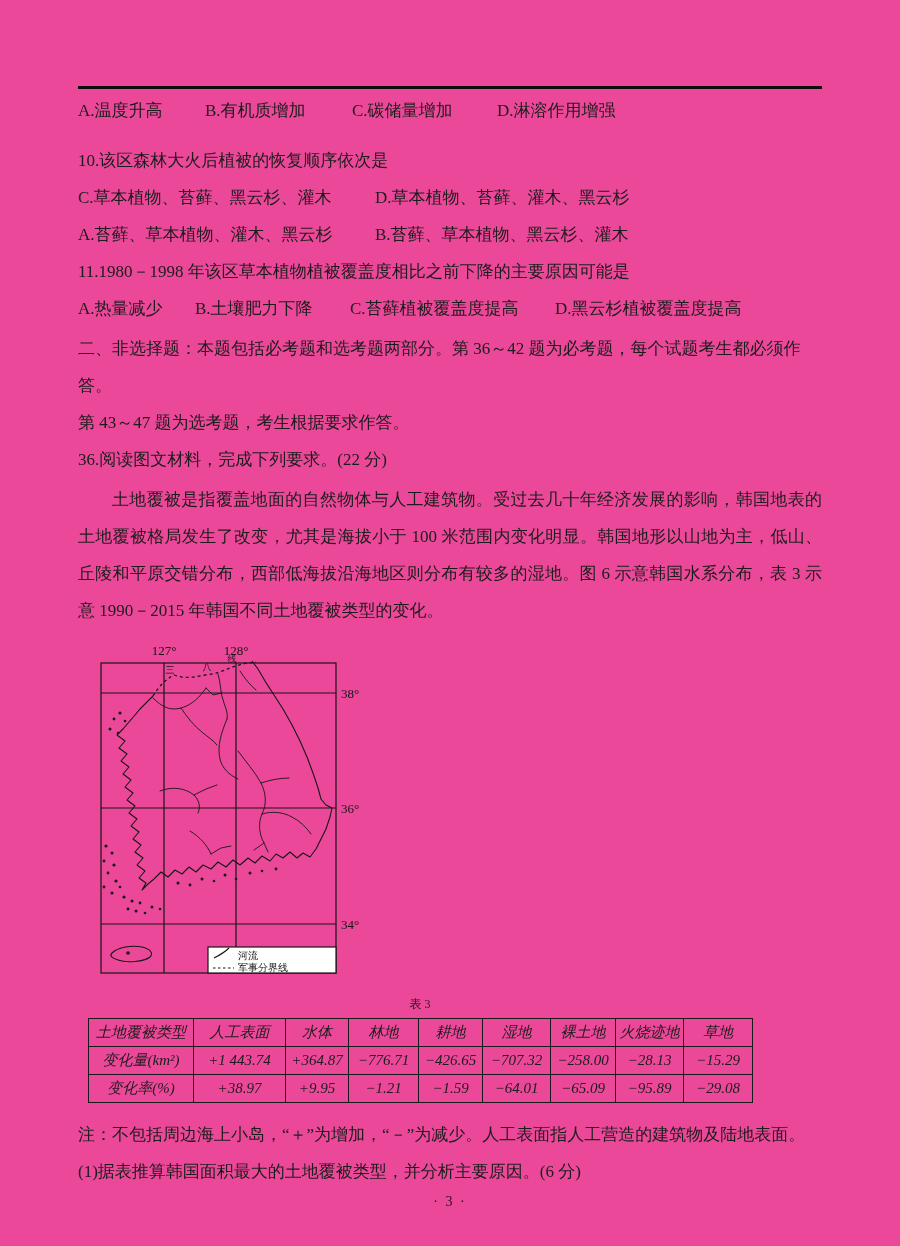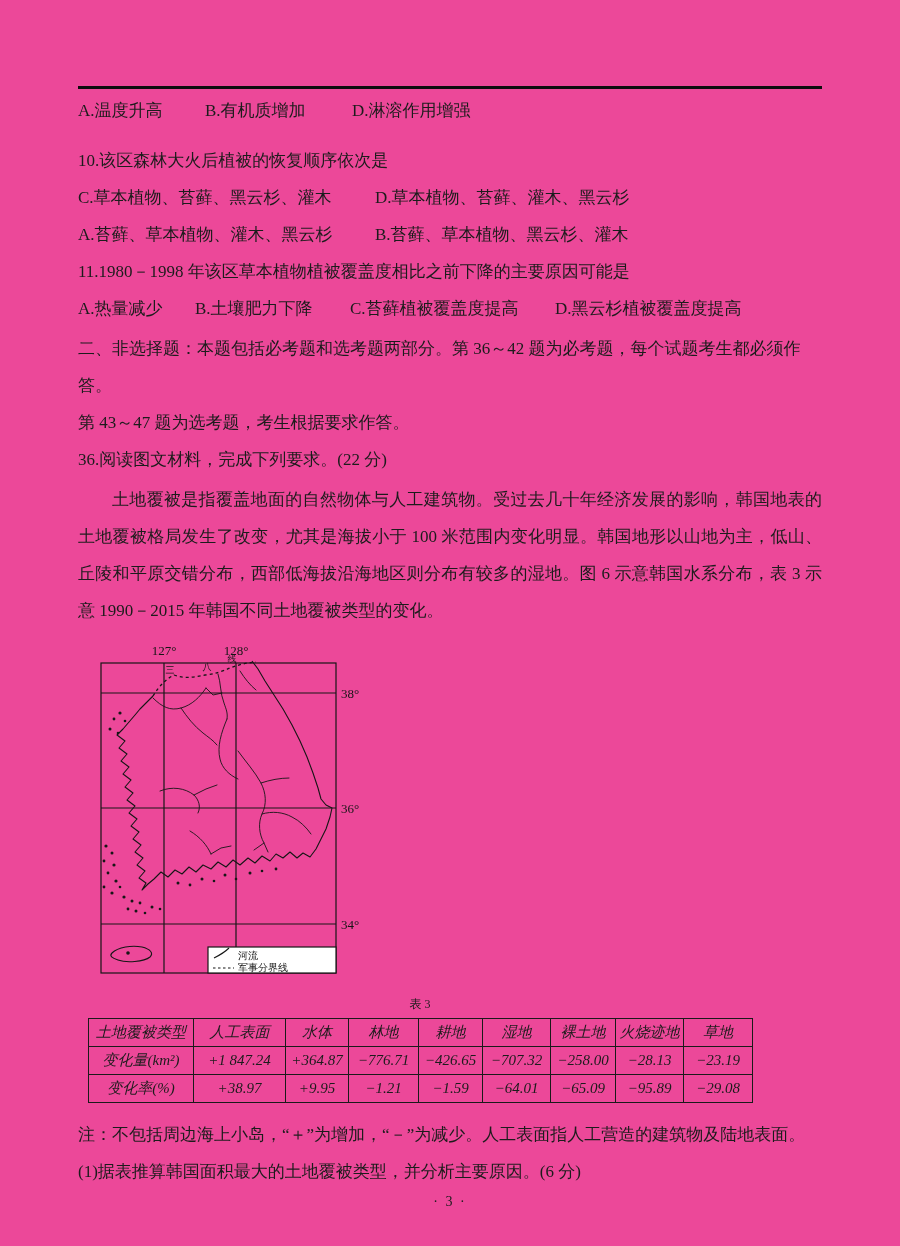--- a/index.html
+++ b/index.html
@@ -43,20 +43,21 @@
 <body>
 
 <div class="page">
   <div class="top-rule"></div>
 
   <div class="content">
 
     <div class="line opt4">
       <span>A.温度升高</span>
       <span>B.有机质增加</span>
+      <span>C.碳储量增加</span>
       <span>D.淋溶作用增强</span>
     </div>
 
     <div class="line q10stem">10.该区森林大火后植被的恢复顺序依次是</div>
     <div class="line opt2">
       <span>C.草本植物、苔藓、黑云杉、灌木</span>
       <span>D.草本植物、苔藓、灌木、黑云杉</span>
     </div>
     <div class="line opt2">
       <span>A.苔藓、草本植物、灌木、黑云杉</span>
@@ -196,28 +197,28 @@
         <th>水体</th>
         <th>林地</th>
         <th>耕地</th>
         <th>湿地</th>
         <th>裸土地</th>
         <th>火烧迹地</th>
         <th>草地</th>
       </tr>
       <tr>
         <td>变化量(km²)</td>
-        <td>+1 847.24</td>
+        <td>+1 443.74</td>
         <td>+364.87</td>
         <td>−776.71</td>
         <td>−426.65</td>
         <td>−707.32</td>
         <td>−258.00</td>
         <td>−28.13</td>
-        <td>−23.19</td>
+        <td>−15.29</td>
       </tr>
       <tr>
         <td>变化率(%)</td>
         <td>+38.97</td>
         <td>+9.95</td>
         <td>−1.21</td>
         <td>−1.59</td>
         <td>−64.01</td>
         <td>−65.09</td>
         <td>−95.89</td>

